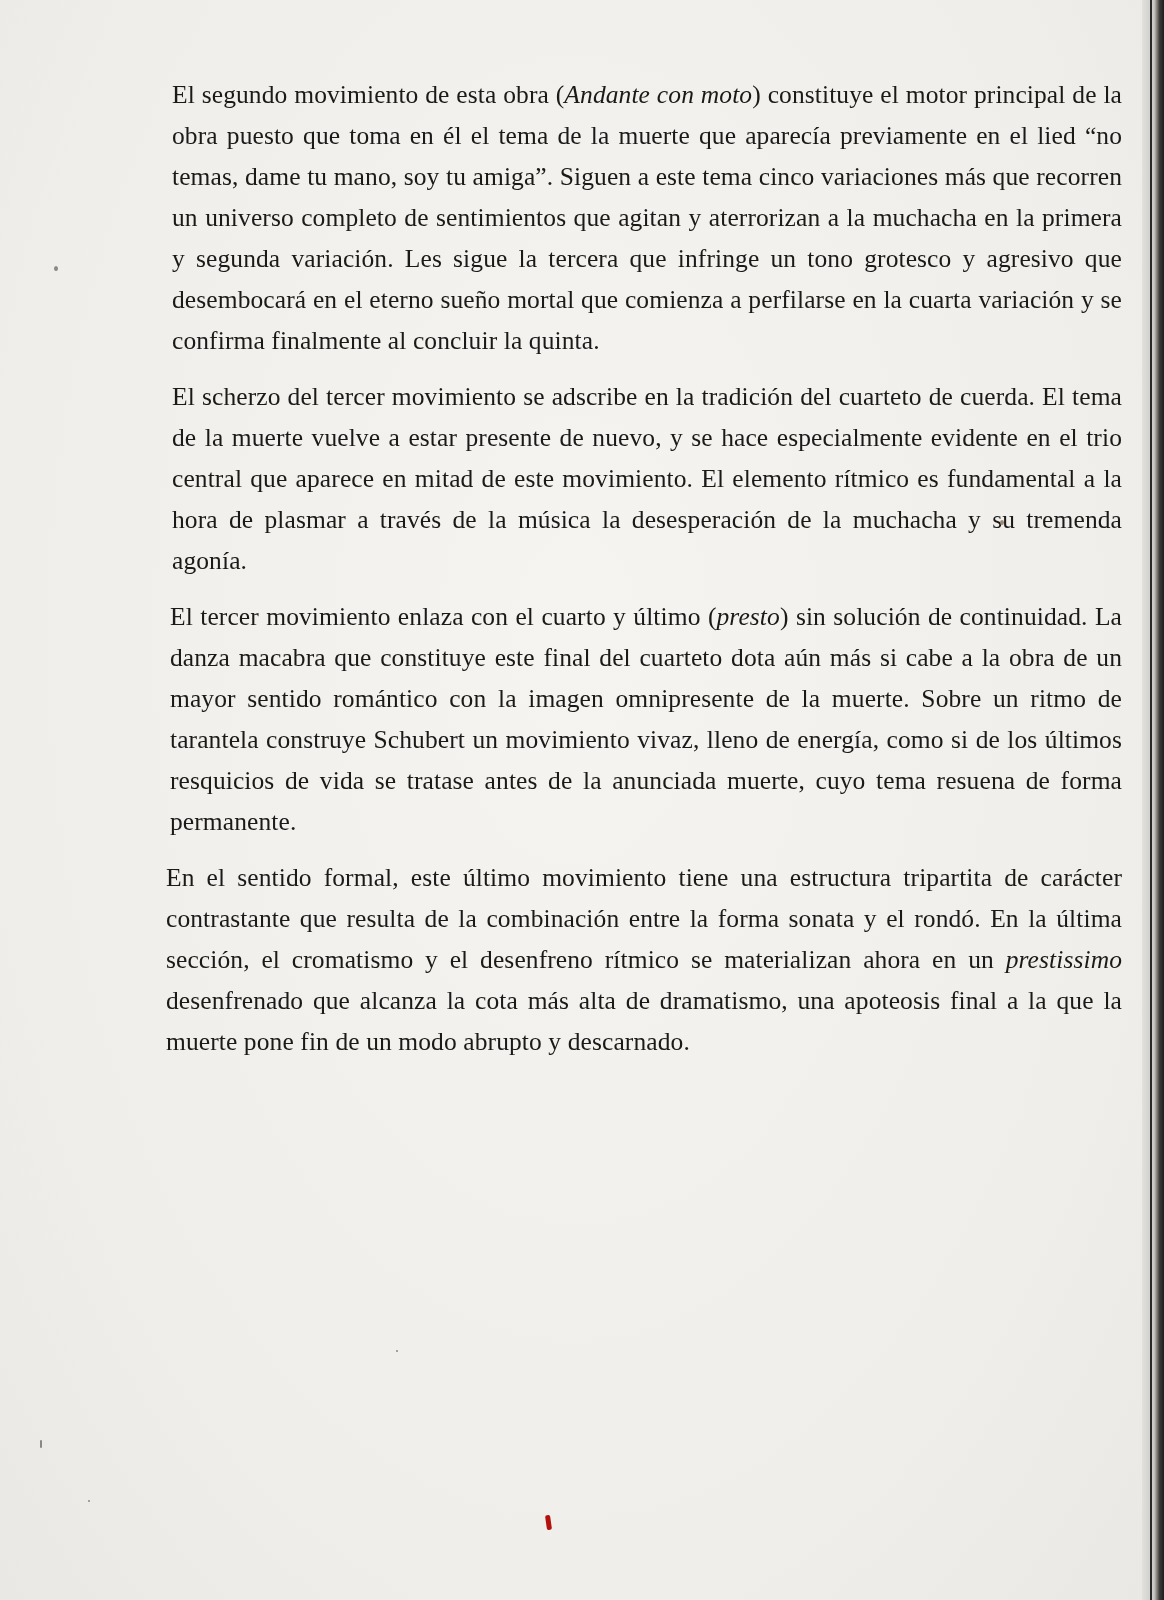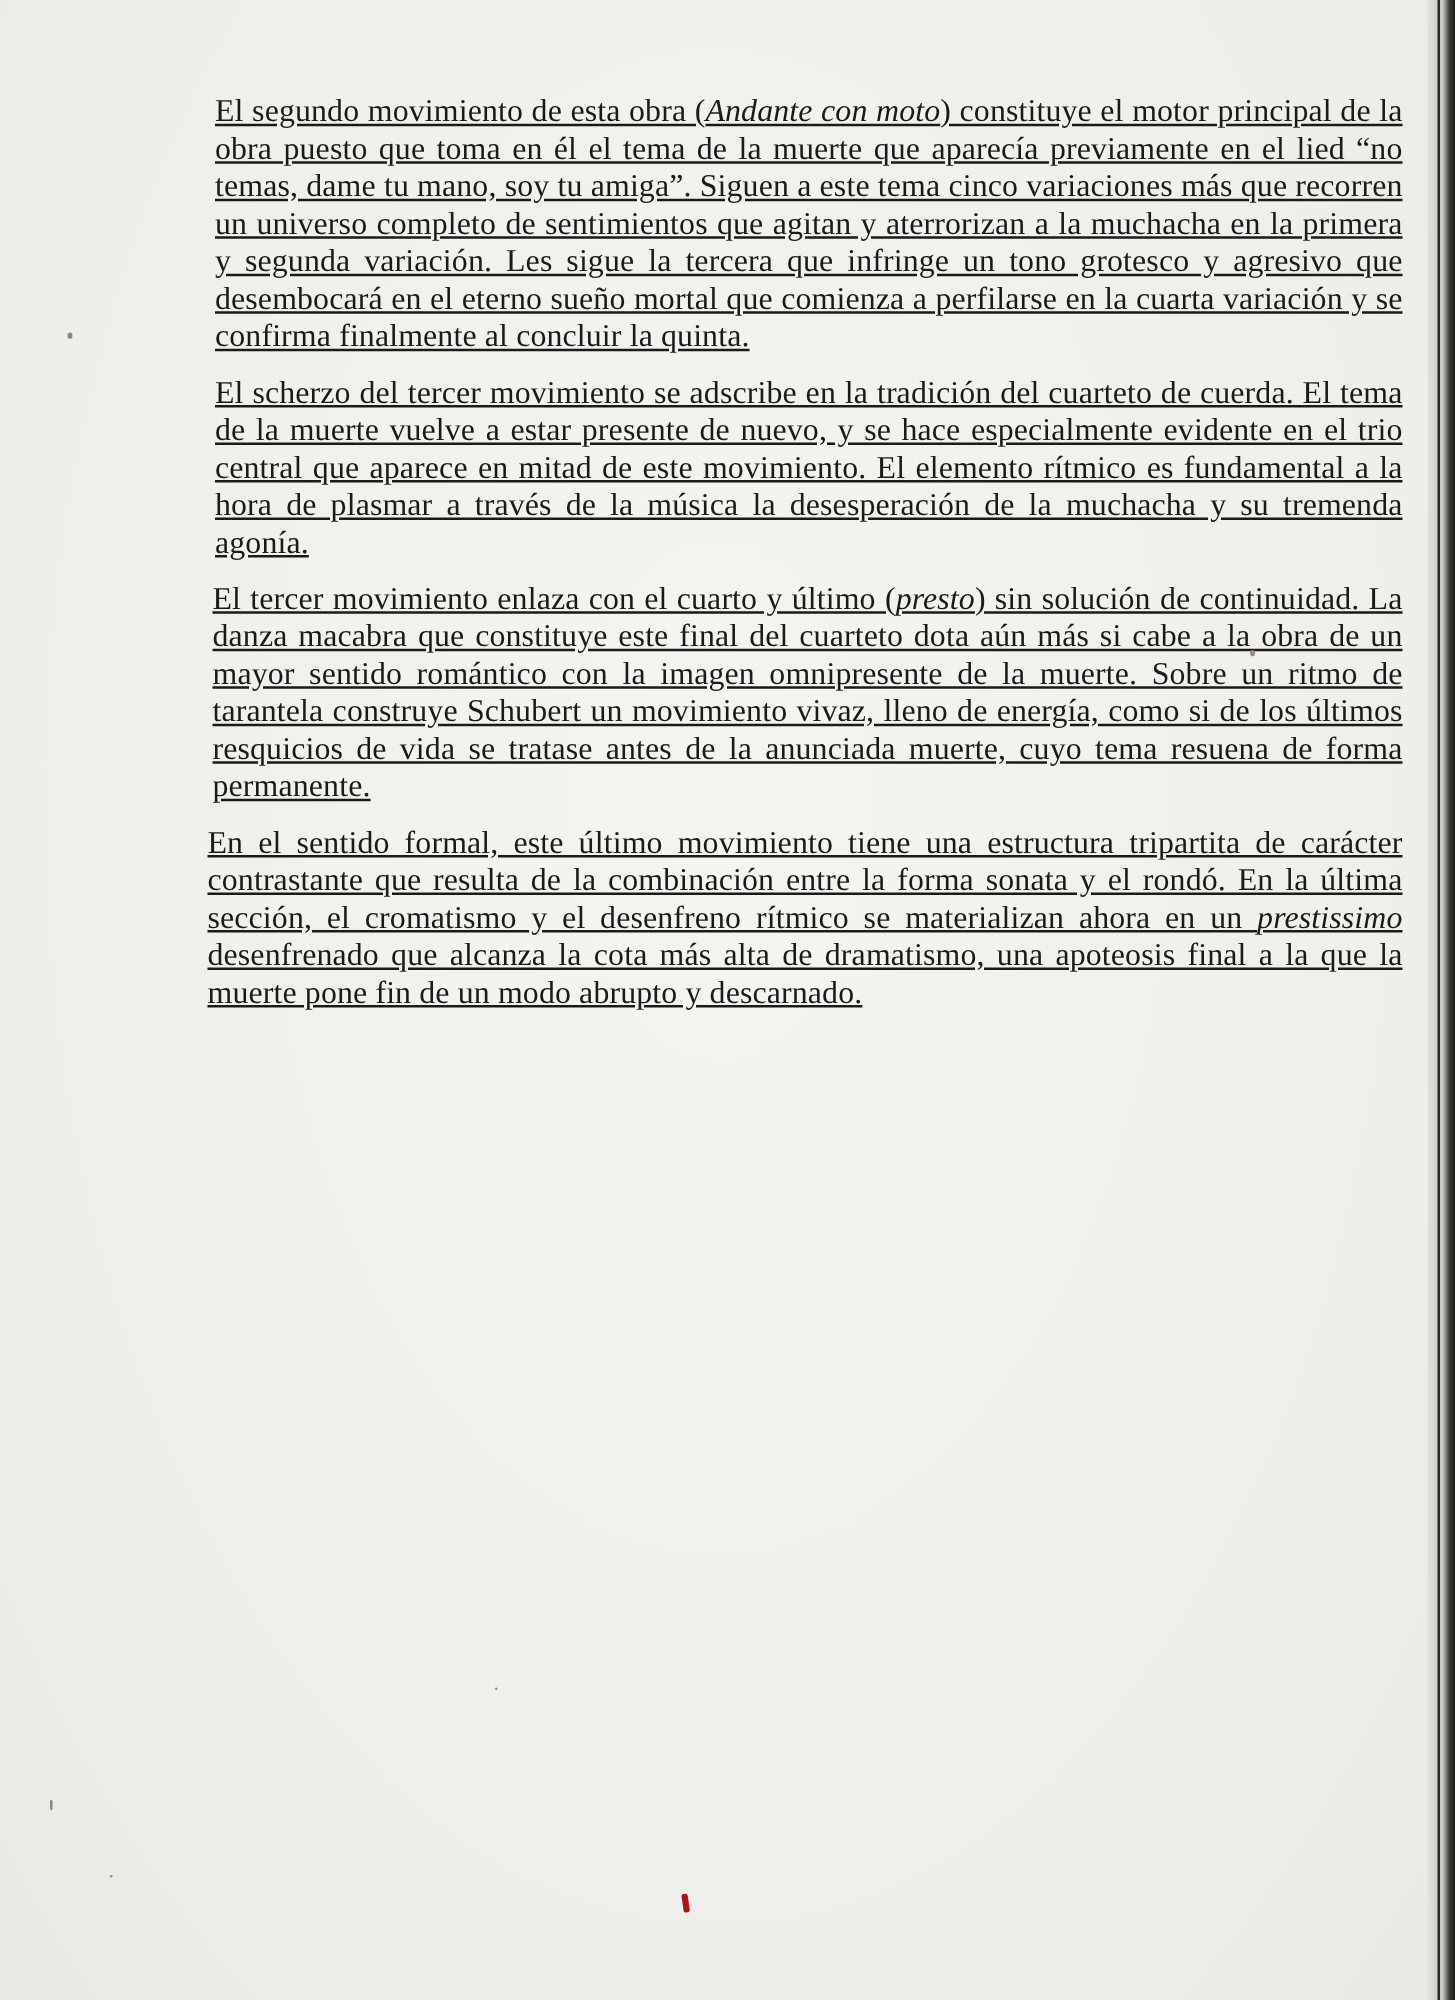--- a/index.html
+++ b/index.html
@@ -37,25 +37,24 @@
     height: 1600px;
     background: #2a2a2a;
   }
   .text-block {
     position: absolute;
     left: 172px;
     top: 74px;
     width: 950px;
     font-family: "Liberation Serif", "DejaVu Serif", serif;
     font-size: 25.5px;
-    line-height: 30px;
+    line-height: 41px;
     color: #1b1a19;
     text-align: justify;
     letter-spacing: 0.1px;
-    text-decoration: underline;
   }
   .para {
     margin: 0 0 15px 0;
   }
   .para.p3 { margin-left: -2px; }
   .para.p4 { margin-left: -6px; }
   em { font-style: italic; }
   .speck {
     position: absolute;
     border-radius: 50%;

